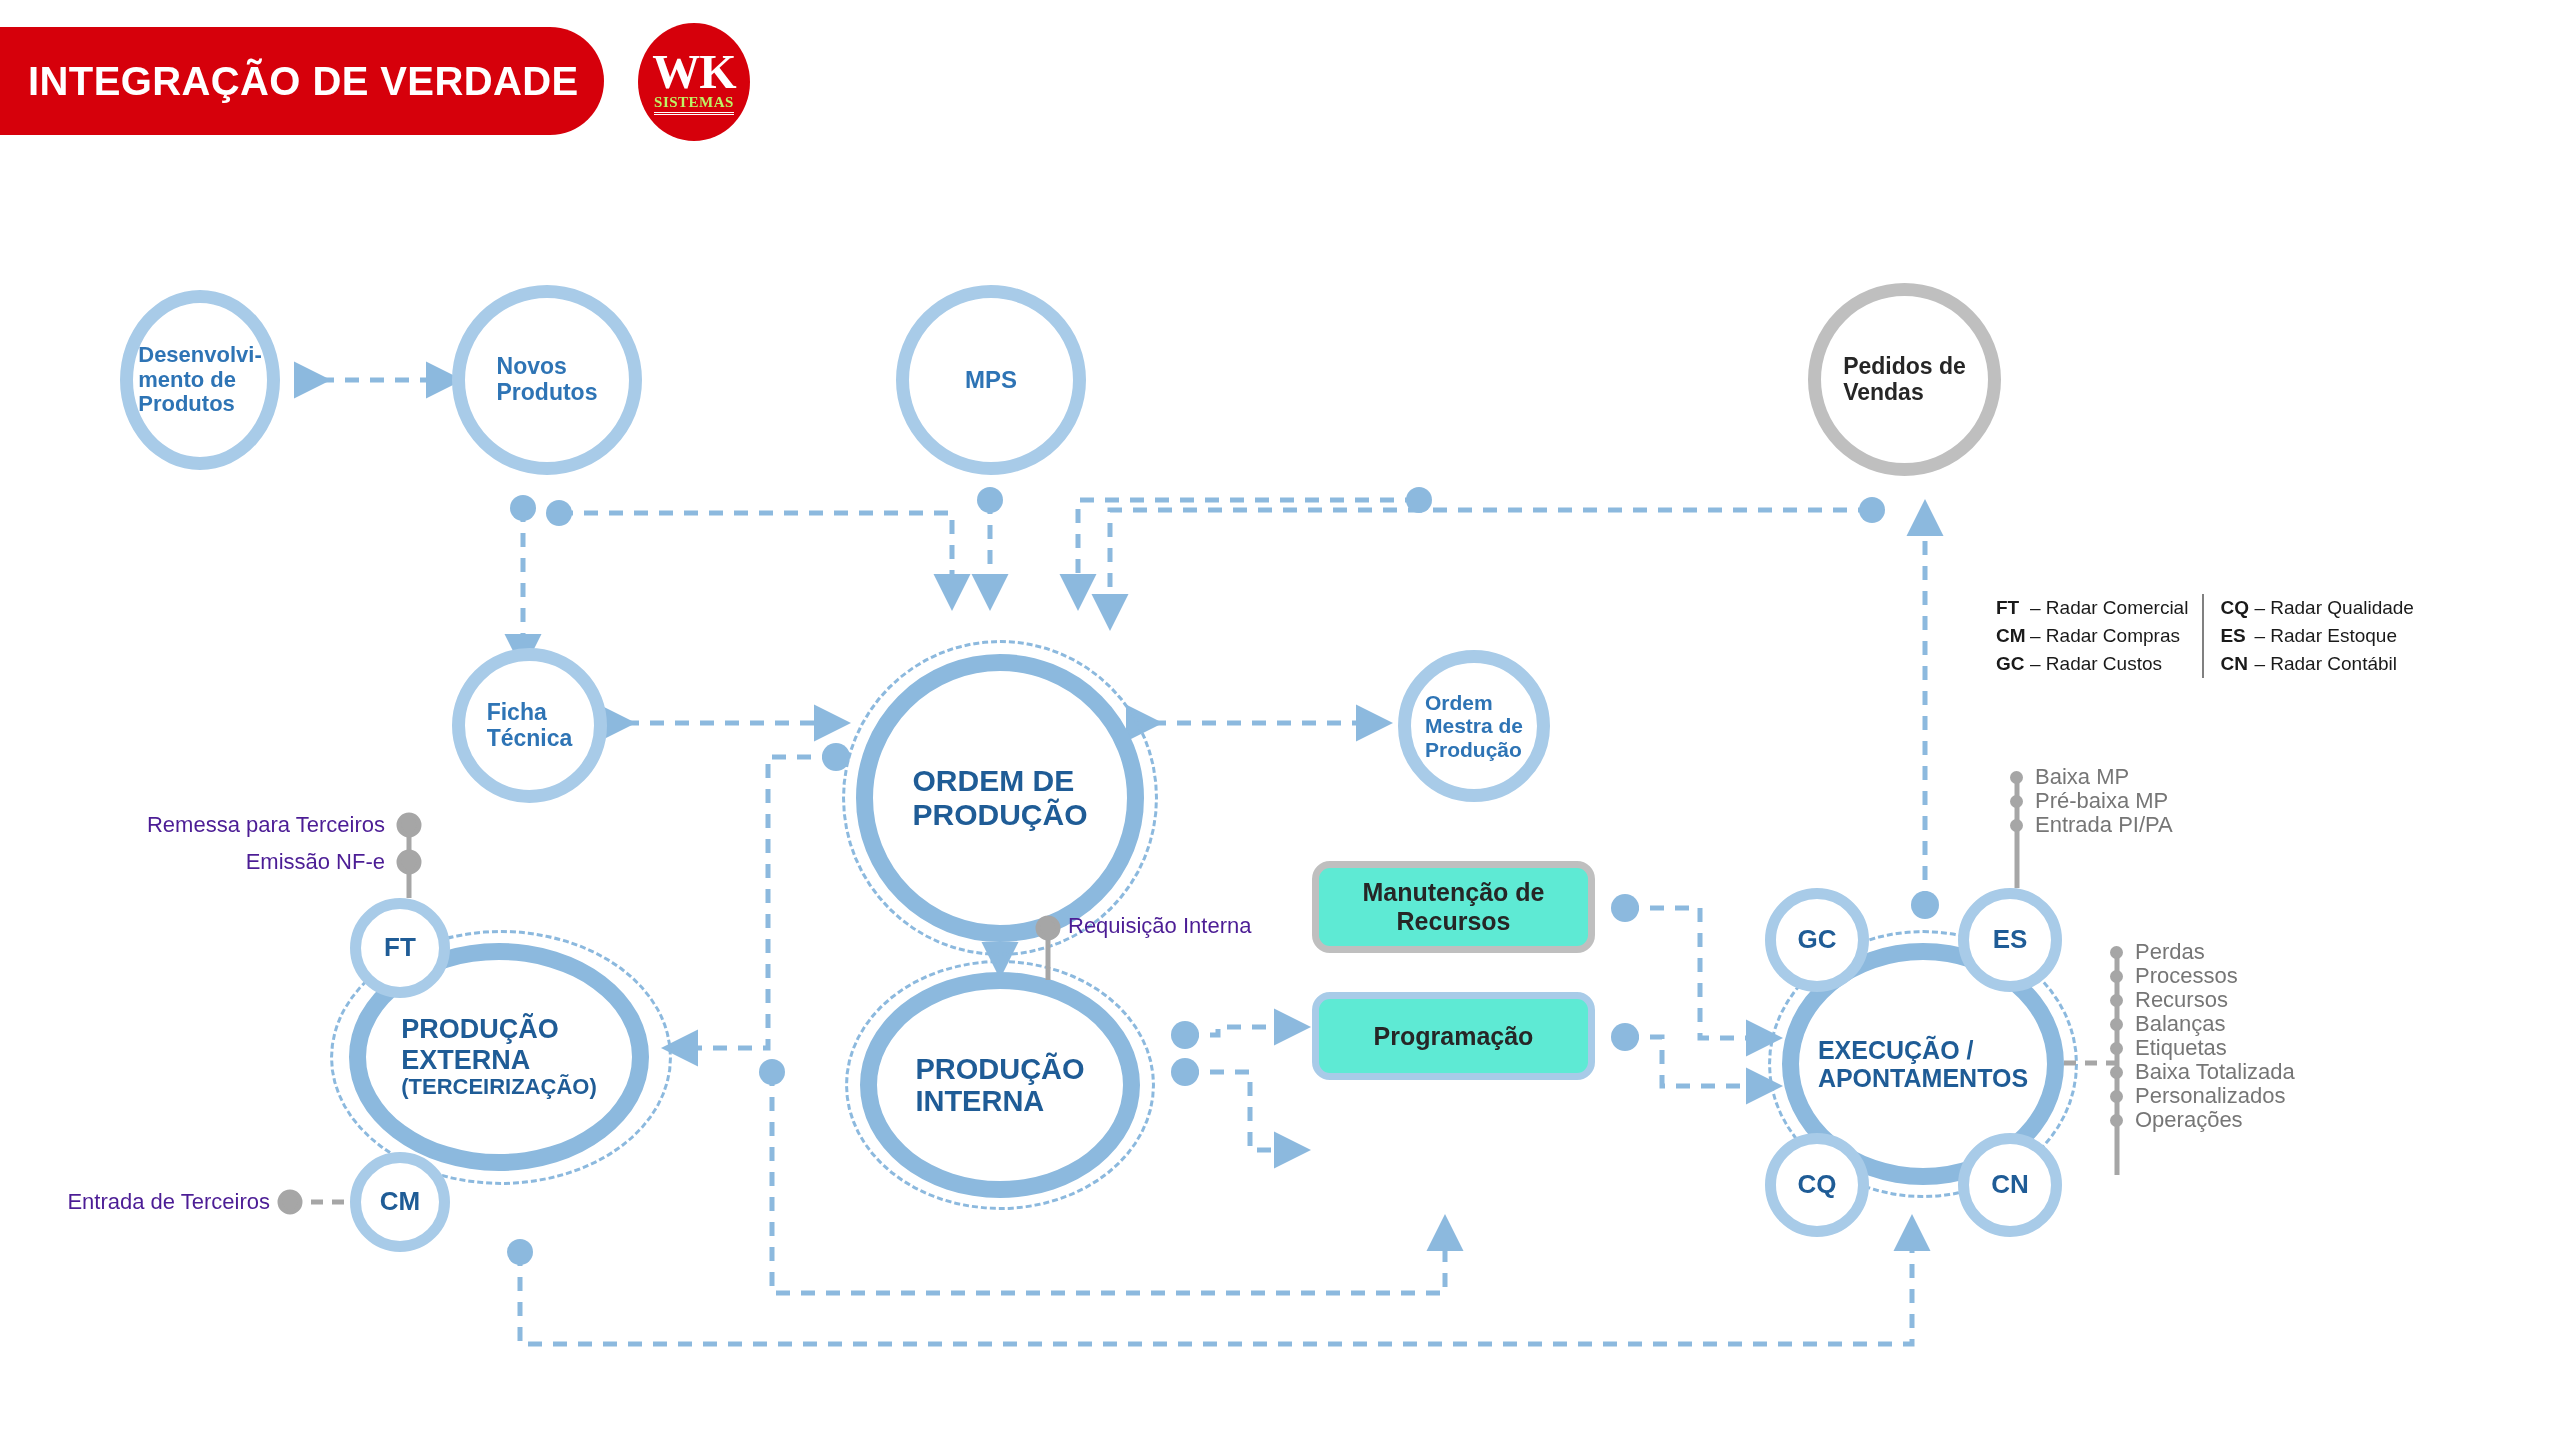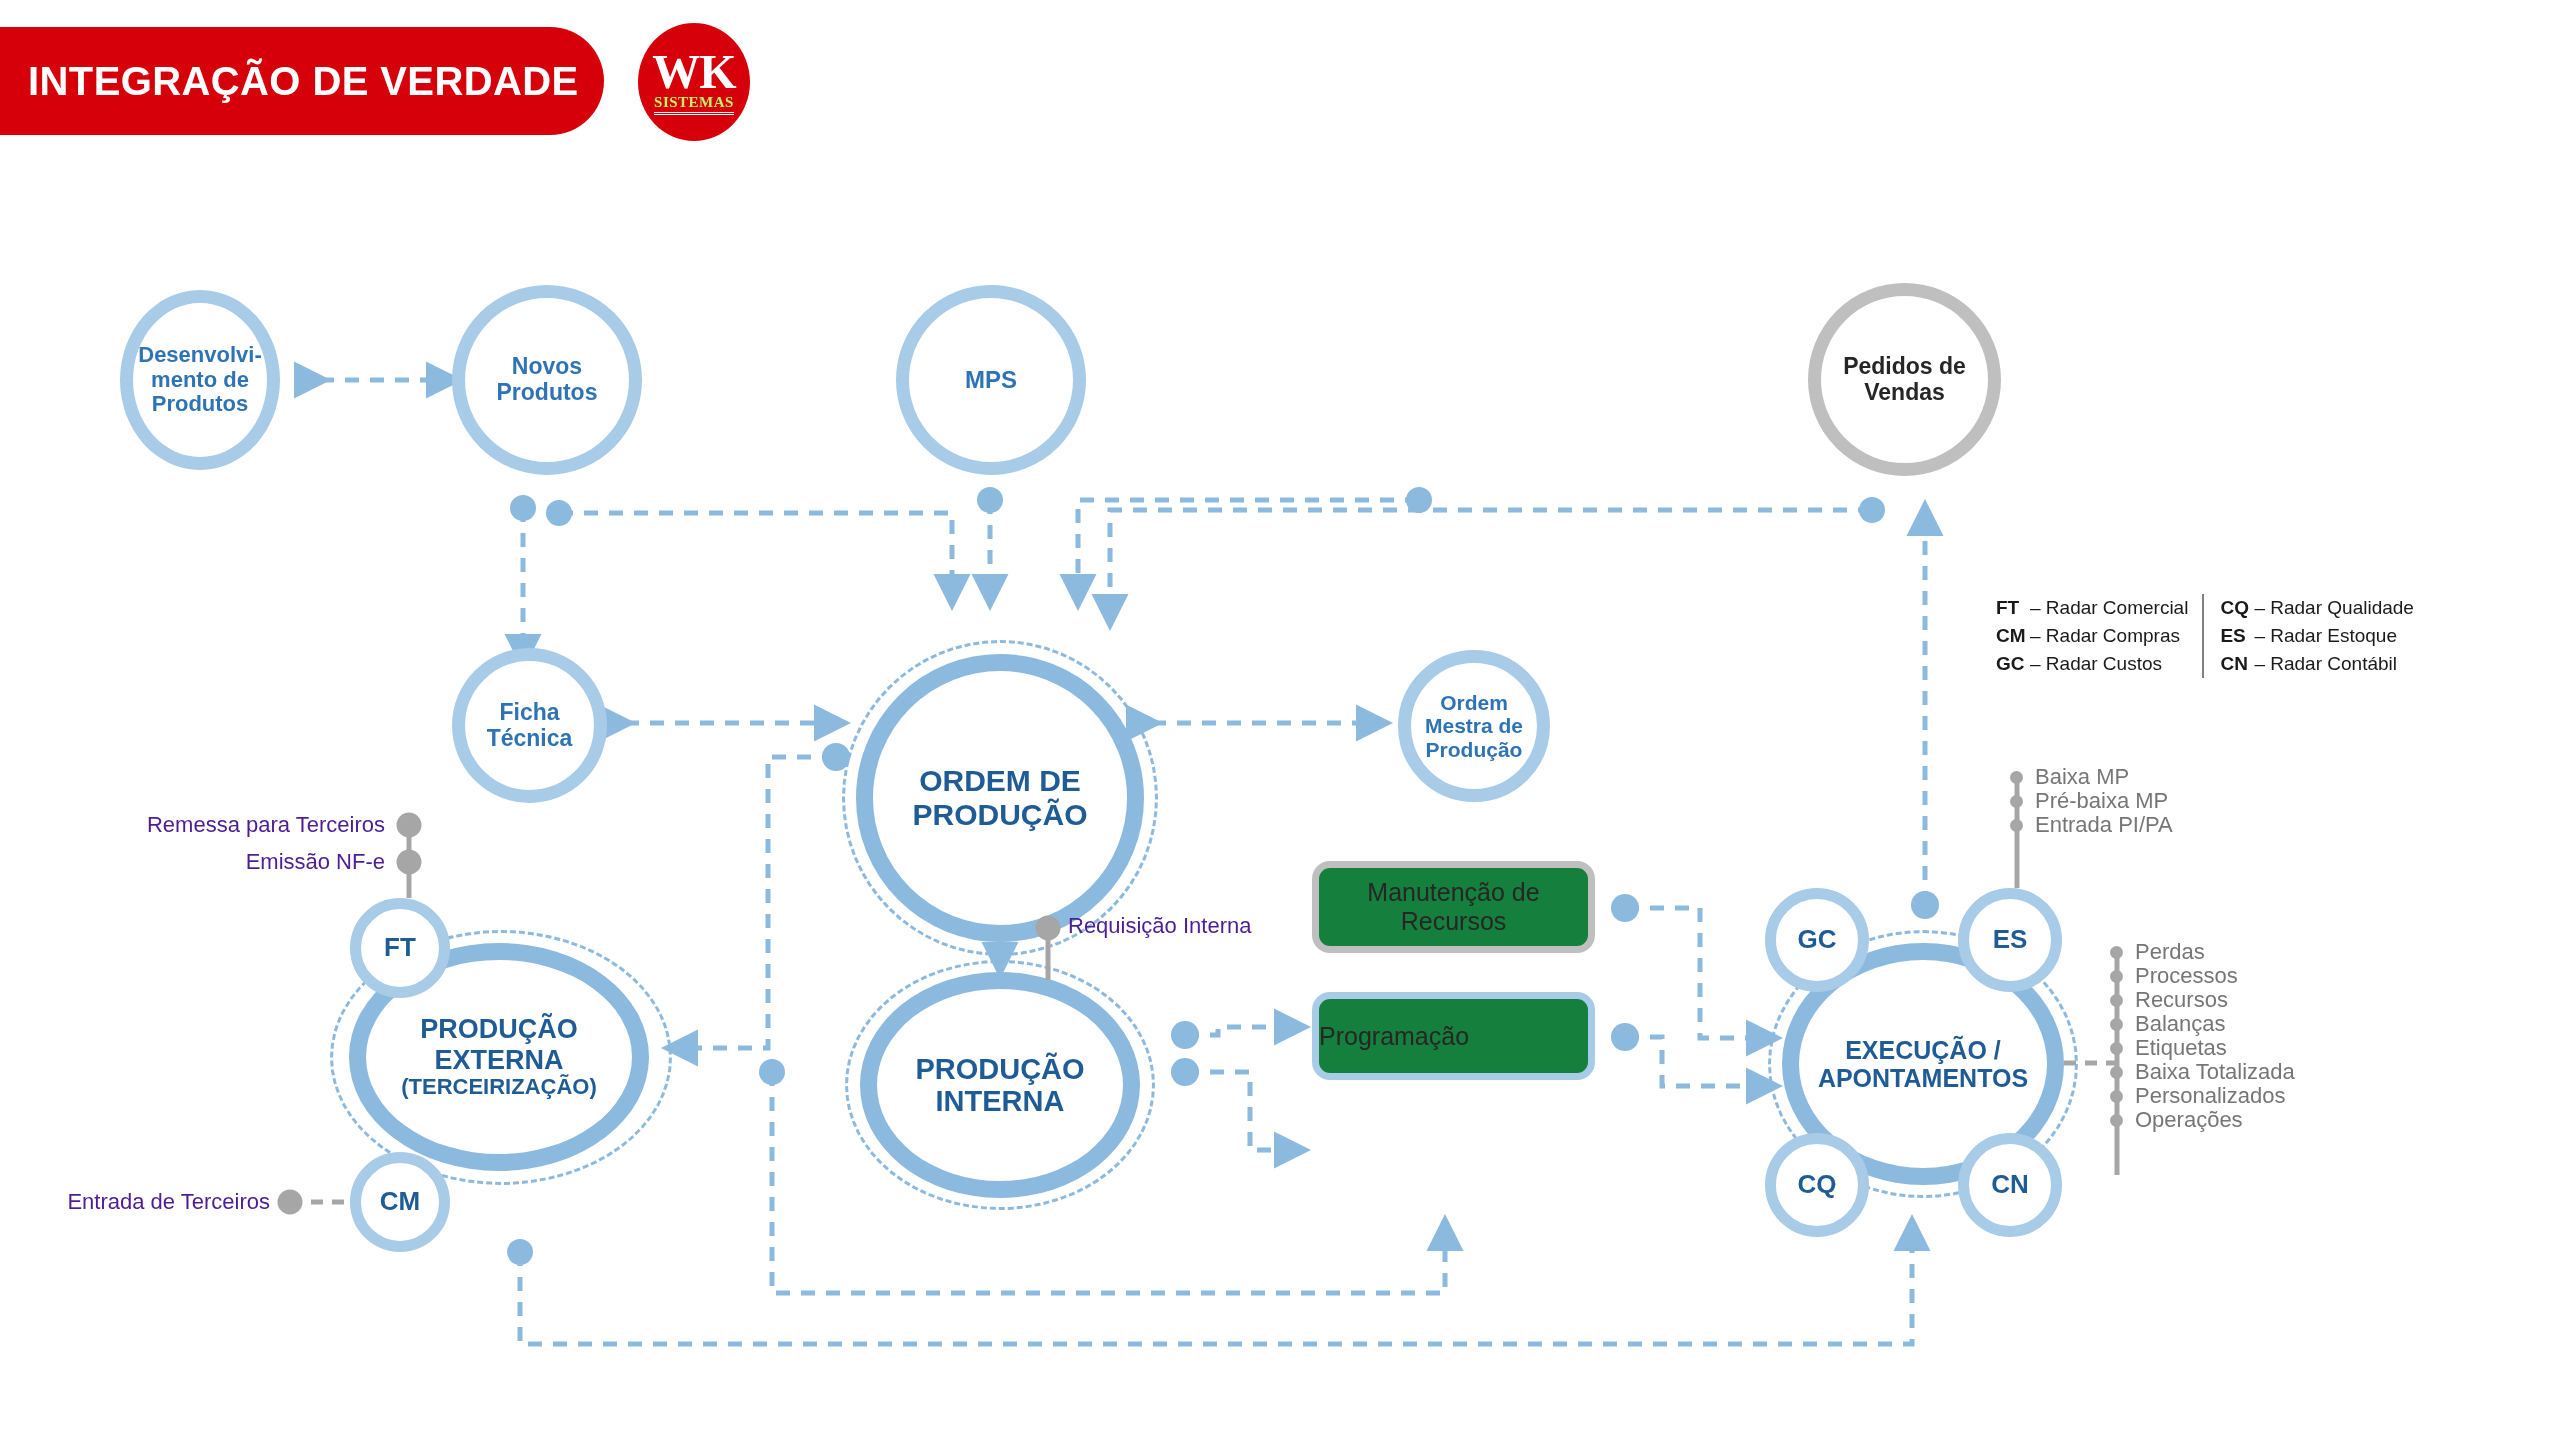--- a/index.html
+++ b/index.html
@@ -22,35 +22,35 @@
   .logo-sis{color:#bef264;font-family:"Liberation Serif","DejaVu Serif",serif;
             font-weight:bold;font-size:15px;letter-spacing:.5px;
             border-bottom:3px double #fff;padding-bottom:1px;}
 
   
   #wires{position:absolute;left:0;top:0;width:2561px;height:1439px;
          pointer-events:none;}
 
   
   .node{position:absolute;border-radius:50%;display:flex;align-items:center;
-        justify-content:center;text-align:center;box-sizing:border-box;
+        justify-content:center;box-sizing:border-box;
         line-height:1.12;background:#fff;}
   .node span{display:block;}
   .blue-ring{border:13px solid #A8CBE8;color:#2E74B5;font-weight:bold;}
   .gray-ring{border:13px solid #BFBFBF;color:#262626;font-weight:bold;}
   .big-ring{border:17px solid #8CB9DE;color:#1F5C96;font-weight:bold;}
   .sat{border:11px solid #A8CBE8;color:#1F5C96;font-weight:bold;background:#fff;}
 
   .dashring{position:absolute;border-radius:50%;border:3px dashed #8CB9DE;
             box-sizing:border-box;}
 
   
   .rbox{position:absolute;box-sizing:border-box;border-radius:18px;
-        display:flex;align-items:center;text-align:center;
-        background:#15803d;font-weight:normal;color:#262626;line-height:1.15;}
+        display:flex;align-items:center;justify-content:center;text-align:center;
+        background:#5eead4;font-weight:bold;color:#262626;line-height:1.15;}
   .rbox.gray{border:7px solid #BFBFBF;}
   .rbox.blue{border:7px solid #A8CBE8;}
 
   
   .glabel{position:absolute;color:#4c1d95;font-size:22px;white-space:nowrap;}
   .glabel.right{text-align:right;}
 
   
   .legend{position:absolute;left:1996px;top:594px;display:flex;font-size:19px;
           color:#1a1a1a;line-height:1.48;}

